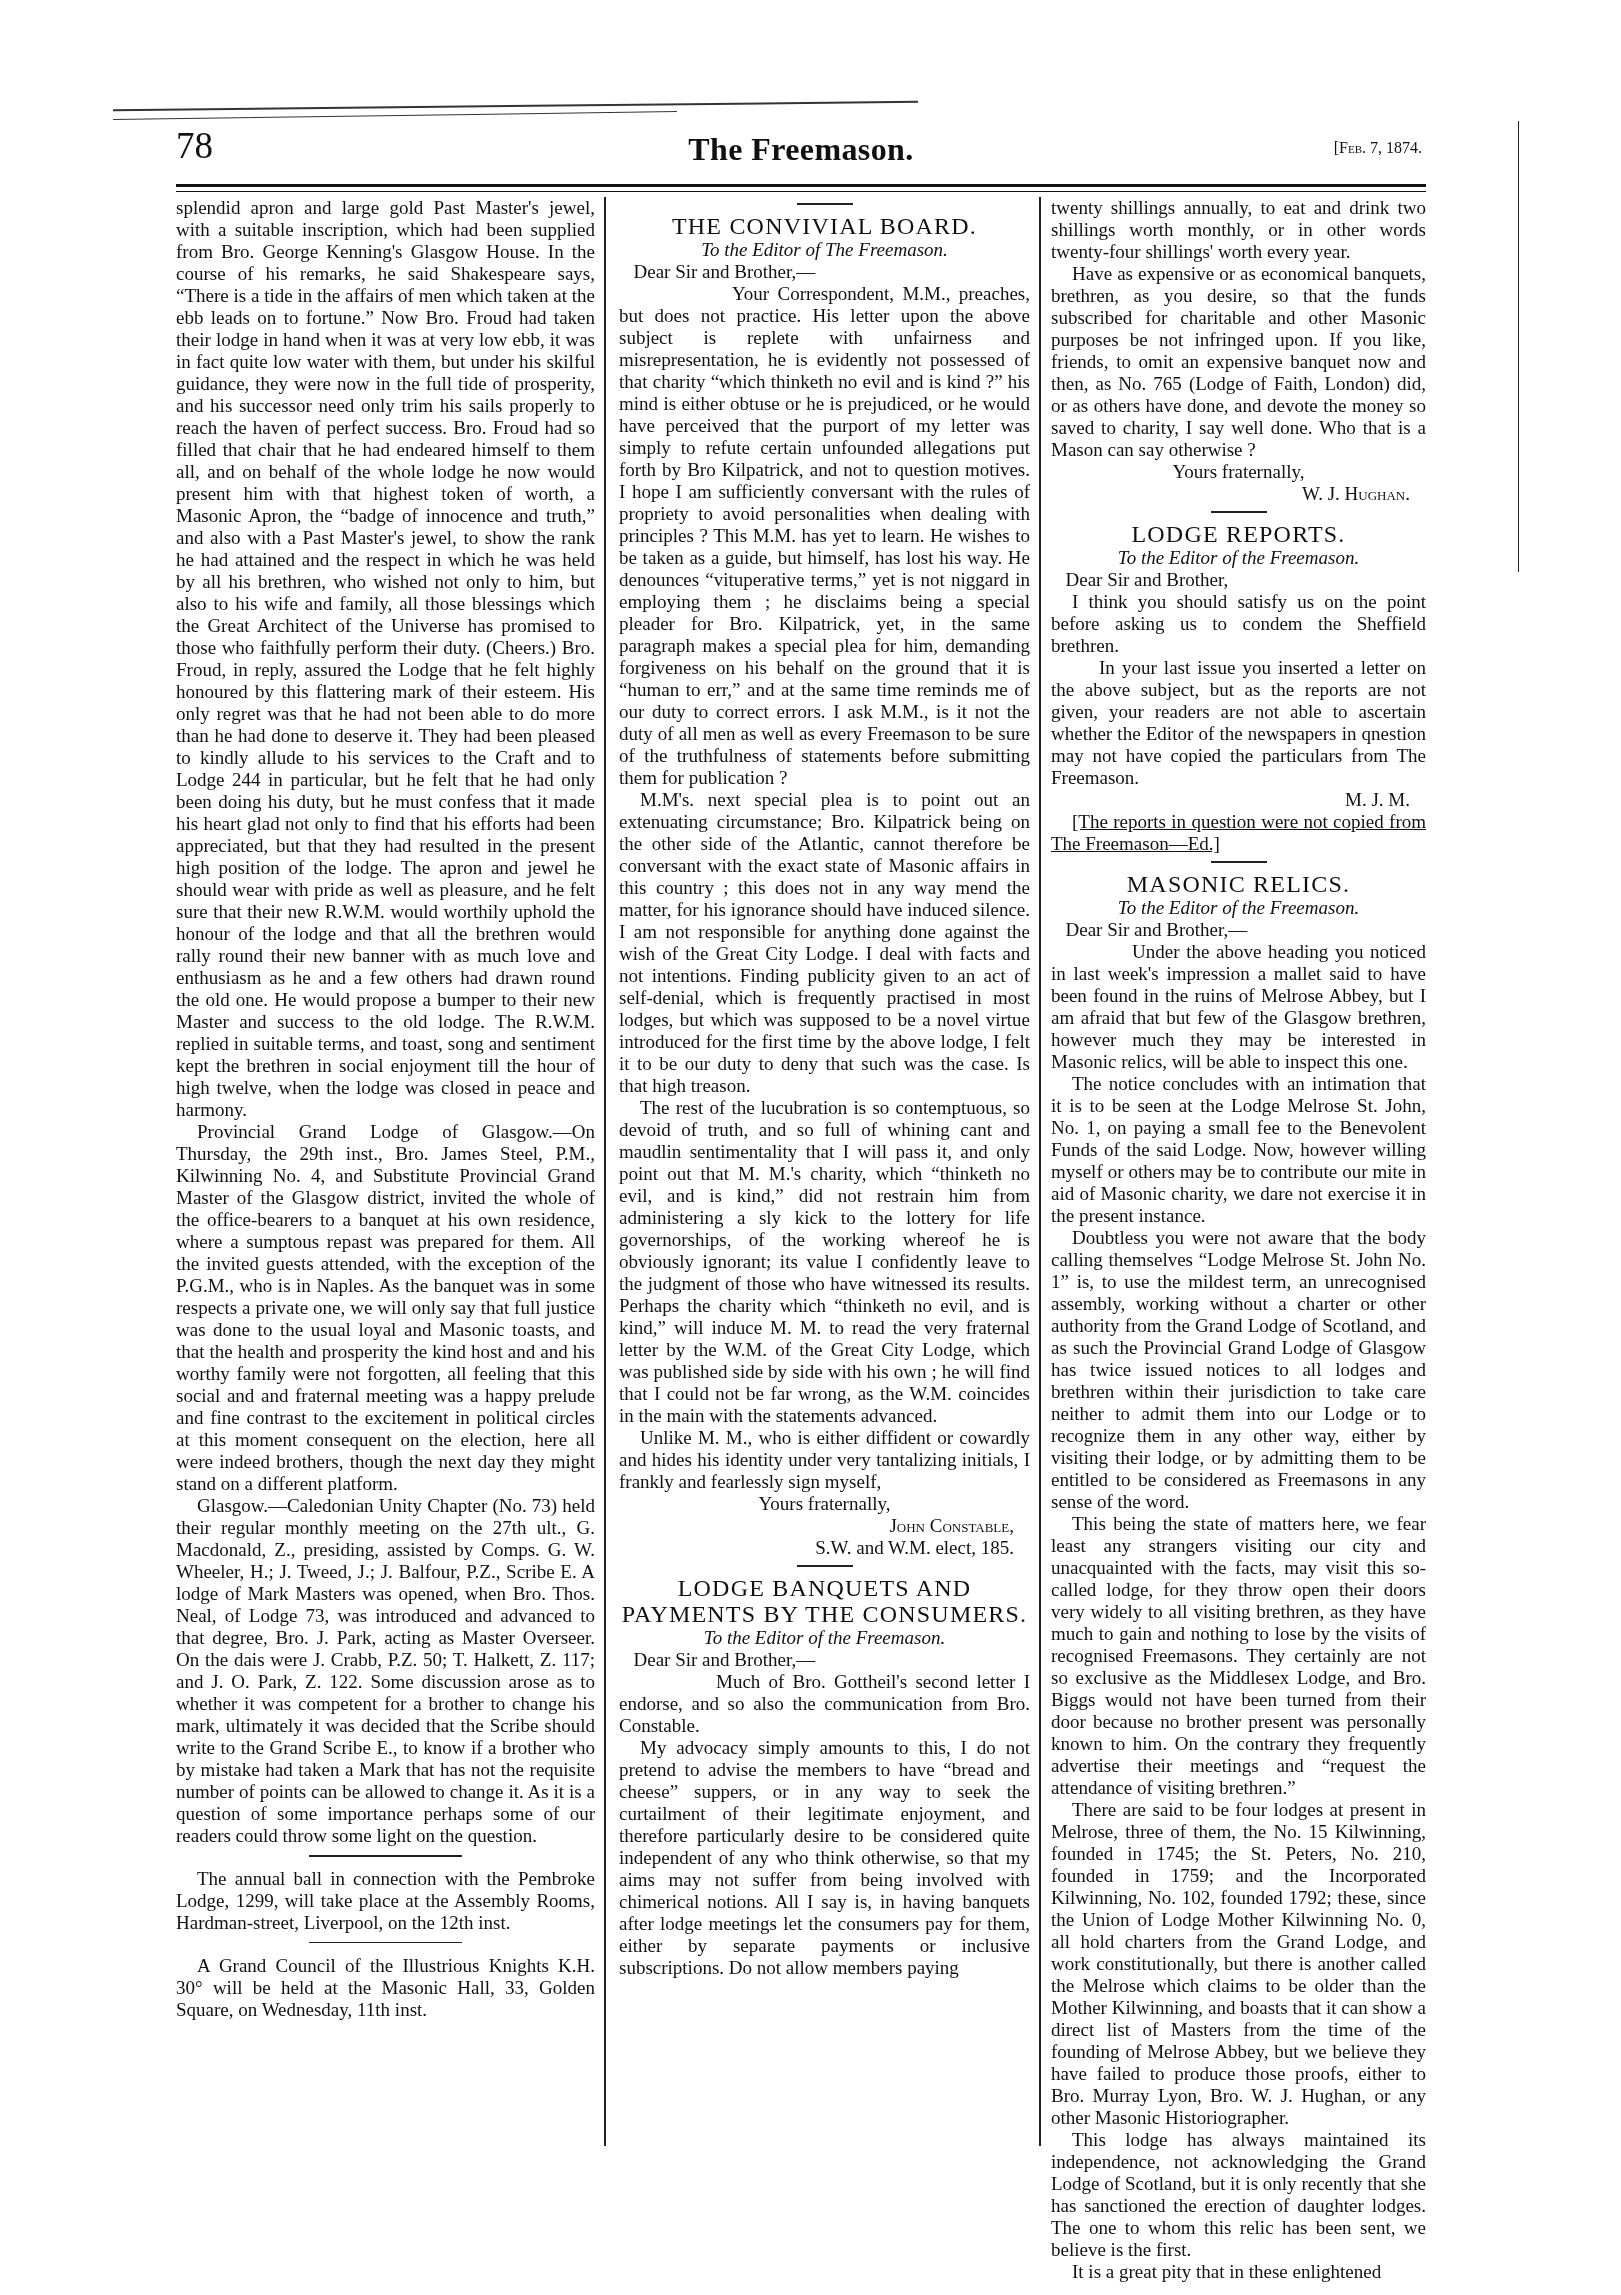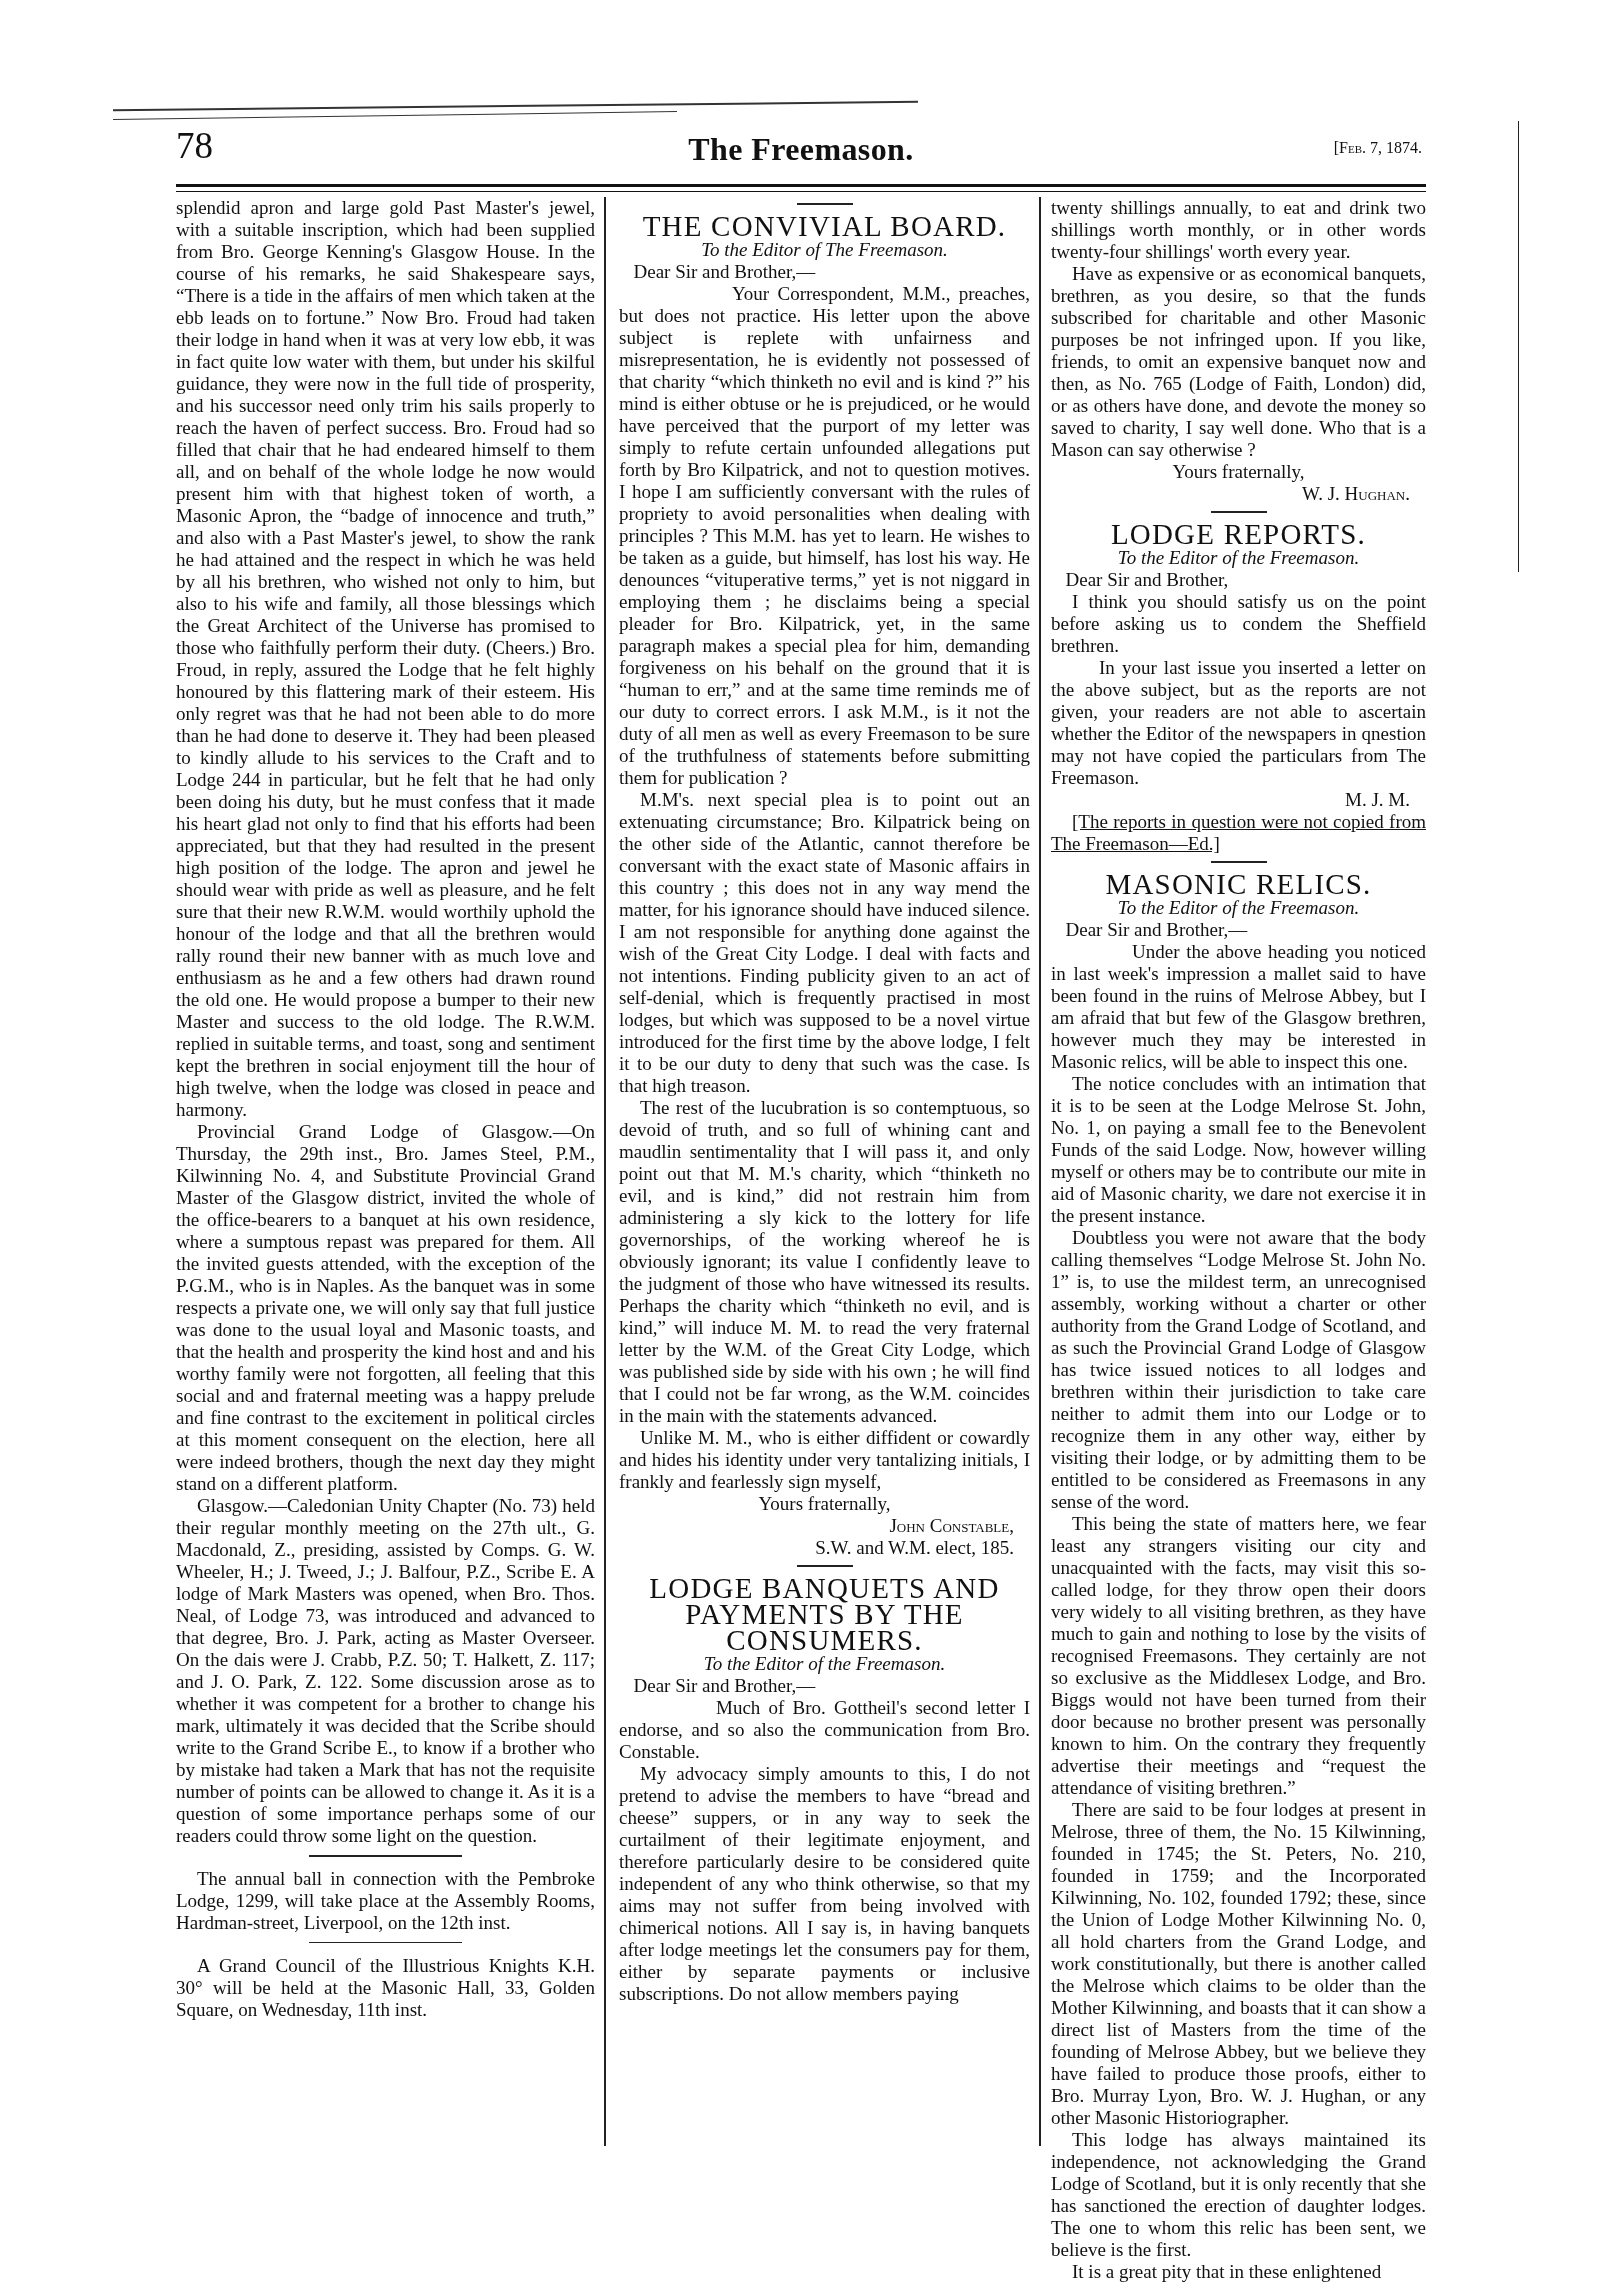--- a/index.html
+++ b/index.html
@@ -16,21 +16,21 @@
   .col { position: absolute; top: 197px; font-size: 19px; line-height: 22px; text-align: justify; hyphens: auto; }
   .col p { margin: 0; text-indent: 21px; }
   .col p.noindent { text-indent: 0; }
   .col-left { left: 176px; width: 419px; }
   .col-mid { left: 619px; width: 411px; }
   .col-right { left: 1051px; width: 375px; }
   .vrule { position: absolute; width: 1.6px; background: #222; }
   .section-title-gothic { text-align: center; font-size: 27px; line-height: 37px; font-style: italic; font-weight: bold; letter-spacing: 0.8px; margin: 0 0 4.8px 0; }
   .sep { width: 56px; height: 1.6px; background: #222; margin: 6.4px auto 8px auto; }
   .sep.long { width: 153px; margin: 8px auto 11.3px auto; }
-  .heading { text-align: center; font-size: 29px; line-height: 26px; letter-spacing: 1.2px; margin: 0; }
+  .heading { text-align: center; font-size: 24px; line-height: 26px; letter-spacing: 1.2px; margin: 0; }
   .subhead { text-align: center; font-style: italic; margin: 0; }
   .salute { margin: 0 0 0 14.5px; }
   .sign-center { text-align: center; margin: 0; }
   .sign-right { text-align: right; margin: 0; padding-right: 16px; }
   .smallcaps { font-variant: small-caps; }
   .edit-note { margin: 0; text-indent: 8px; text-decoration: underline; }
 </style>
 </head>
 <body>
 

